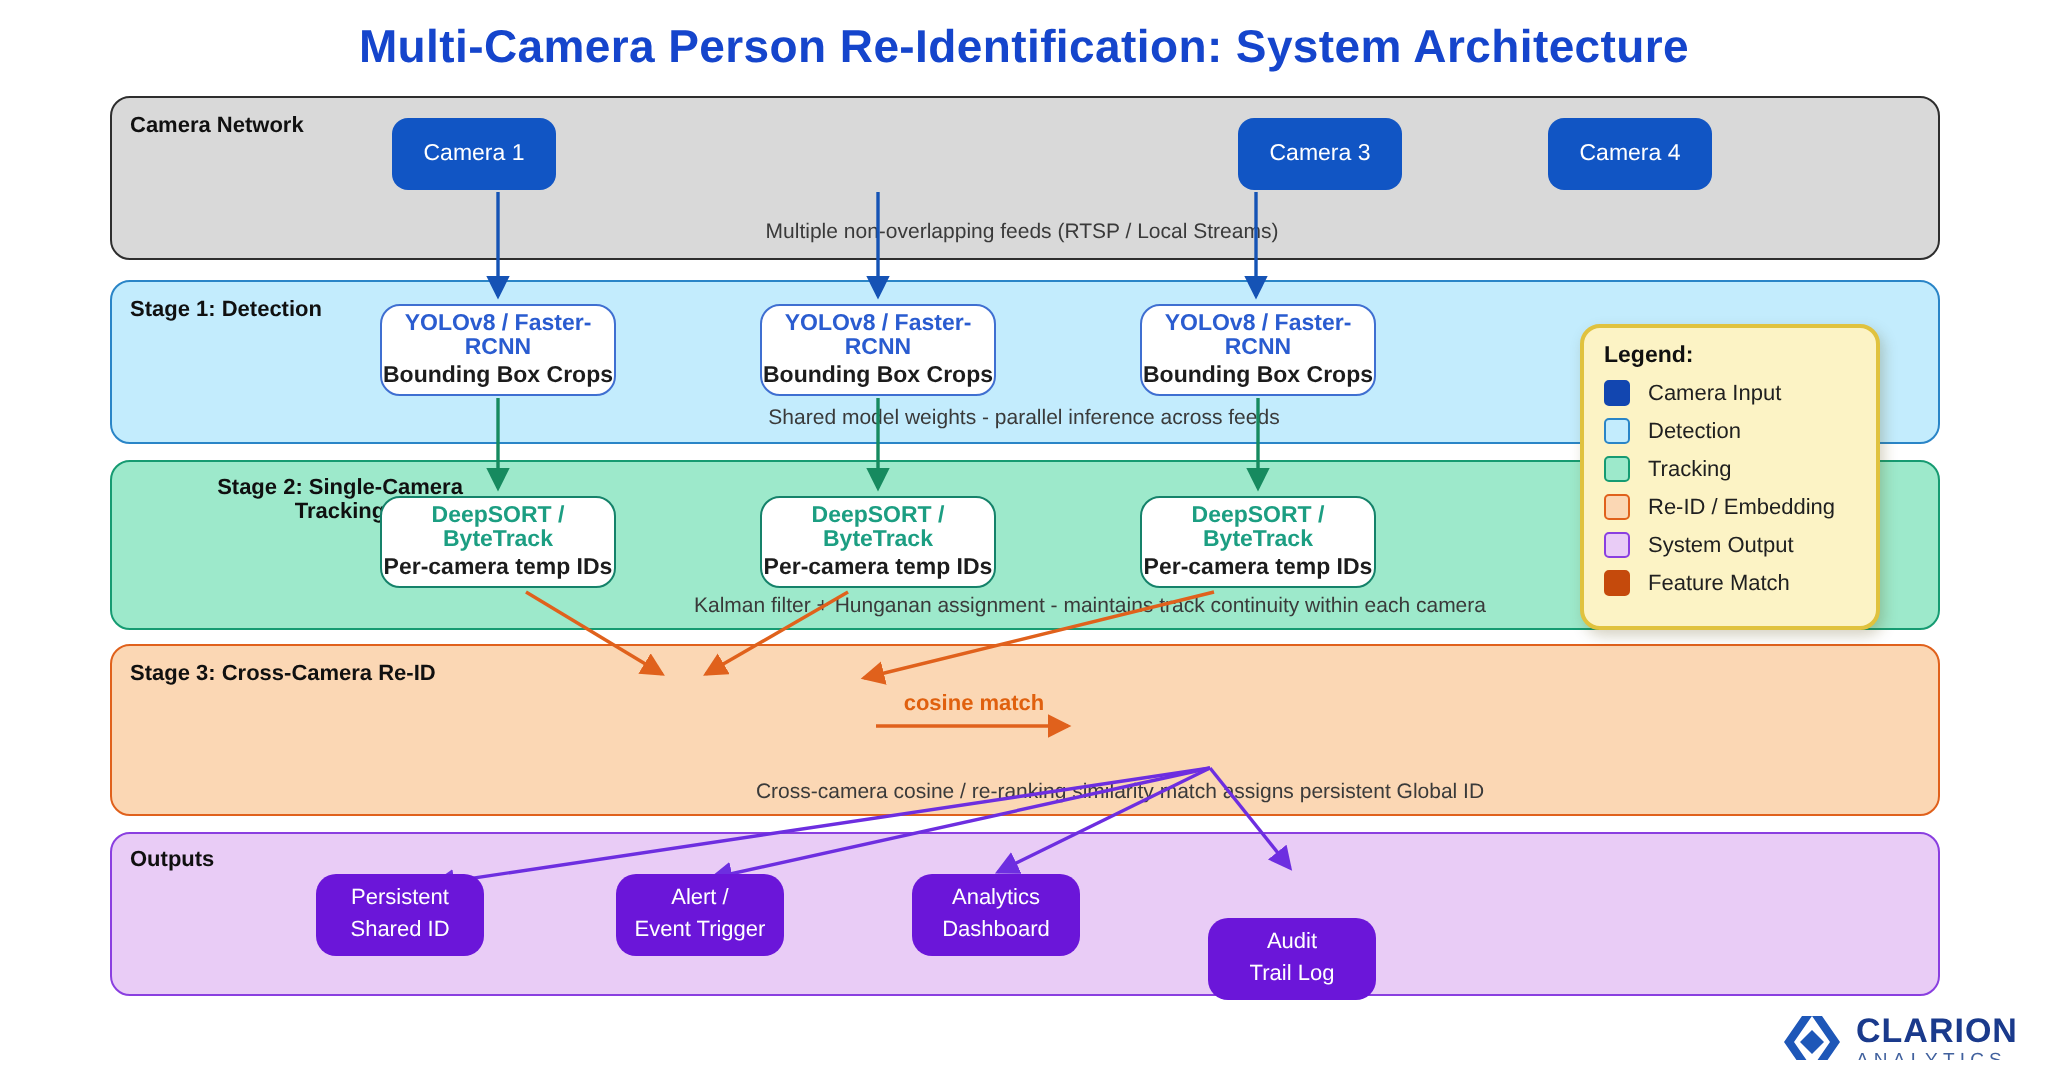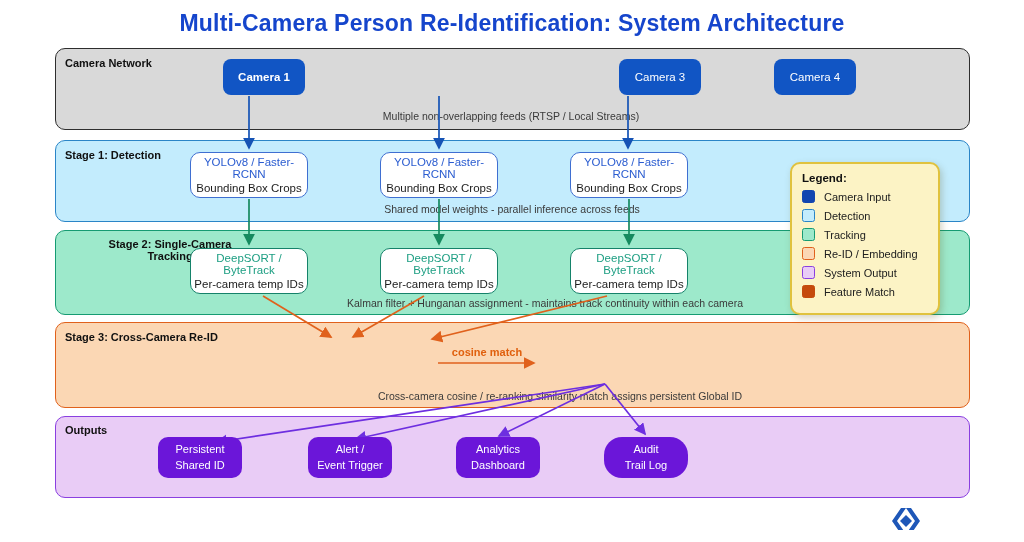--- a/index.html
+++ b/index.html
@@ -19,21 +19,21 @@
   .band-output {top:416px;height:82px;background:var(--band-output-bg);border:1.6px solid var(--band-output-border);}
   .band-label{position:absolute;font-size:11px;font-weight:bold;color:#101010;z-index:2;}
   .caption{position:absolute;font-size:10.5px;color:#3a3a3a;white-space:nowrap;transform:translateX(-50%);z-index:1;}
   .node{position:absolute;box-sizing:border-box;text-align:center;z-index:3;}
   .camera-node{
     width:82px;height:36px;border-radius:8px;background:var(--camera-box);
     color:#ffffff;font-size:11.5px;line-height:36px;
   }
   .proc-node{
     width:118px;height:46px;border-radius:10px;background:#ffffff;
-    display:flex;flex-direction:column;justify-content:center;gap:2px;font-size:11.5px;
+    display:flex;flex-direction:column;justify-content:center;gap:2px;font-size:11.5px;font-weight:bold;
   }
   .detect-node{border:1.6px solid var(--detect-border);}
   .detect-node .node-title{color:var(--detect-title);}
   .track-node{border:1.6px solid var(--track-border);}
   .track-node .node-title{color:var(--track-title);}
   .reid-node{
     position:absolute;height:42px;border-radius:10px;background:#ffffff;border:1.6px solid var(--band-reid-border);
     display:flex;flex-direction:column;justify-content:center;gap:2px;font-size:11.5px;text-align:center;z-index:3;box-sizing:border-box;
   }
   .reid-node .node-title{color:var(--reid-title);font-weight:bold;}
@@ -117,21 +117,21 @@
       <line x1="438" y1="363" x2="534" y2="363" marker-end="url(#morange)"></line>
     </g>
     <g stroke="#6d2ee0" stroke-width="1.7" fill="none">
       <line x1="605" y1="384" x2="217" y2="442" marker-end="url(#mpurple)"></line>
       <line x1="605" y1="384" x2="356" y2="439" marker-end="url(#mpurple)"></line>
       <line x1="605" y1="384" x2="499" y2="436" marker-end="url(#mpurple)"></line>
       <line x1="605" y1="384" x2="645" y2="434" marker-end="url(#mpurple)"></line>
     </g>
   </svg>
 
-  <div class="node camera-node" style="left:223px;top:59px;font-weight:bold;">Camera 1</div>
+  <div class="node camera-node" style="left:196px;top:59px;">Camera 1</div>
   <div class="node camera-node" style="left:587px;top:59px;margin-left:32px;">Camera 3</div>
   <div class="node camera-node" style="left:774px;top:59px;">Camera 4</div>
 
   <div class="node proc-node detect-node" style="left:190px;top:152px;">
     <div class="node-title">YOLOv8 / Faster-RCNN</div>
     <div class="node-sub">Bounding Box Crops</div>
   </div>
   <div class="node proc-node detect-node" style="left:380px;top:152px;">
     <div class="node-title">YOLOv8 / Faster-RCNN</div>
     <div class="node-sub">Bounding Box Crops</div>
@@ -161,21 +161,21 @@
     <span>Shared ID</span>
   </div>
   <div class="node output-node" style="left:308px;top:437px;">
     <span>Alert /</span>
     <span>Event Trigger</span>
   </div>
   <div class="node output-node" style="left:456px;top:437px;">
     <span>Analytics</span>
     <span>Dashboard</span>
   </div>
-  <div class="node output-node" style="left:604px;top:437px;border-radius:18px;">
+  <div class="node output-node" style="left:604px;top:459px;">
     <span>Audit</span>
     <span>Trail Log</span>
   </div>
 
   <div class="legend">
     <div class="legend-title">Legend:</div>
     <div class="legend-row">
       <div class="swatch" style="background: rgb(18, 70, 176); border-color: rgb(18, 70, 176);"></div>
       <span>Camera Input</span>
     </div>
@@ -202,15 +202,19 @@
   </div>
 
   <div class="logo">
     <svg width="32" height="32" viewBox="0 0 32 32">
       <g fill="#1e57b8">
         <path d="M11,3 L16,3 L7,16 L16,29 L11,29 L2,16 Z"></path>
         <path d="M21,3 L16,3 L25,16 L16,29 L21,29 L30,16 Z"></path>
         <polygon points="16,10 22,16 16,22 10,16"></polygon>
       </g>
     </svg>
+    <div class="logo-text">
+      <div class="logo-name">CLARION</div>
+      <div class="logo-sub">ANALYTICS</div>
+    </div>
   </div>
 
 </div>
 
 </body></html>

